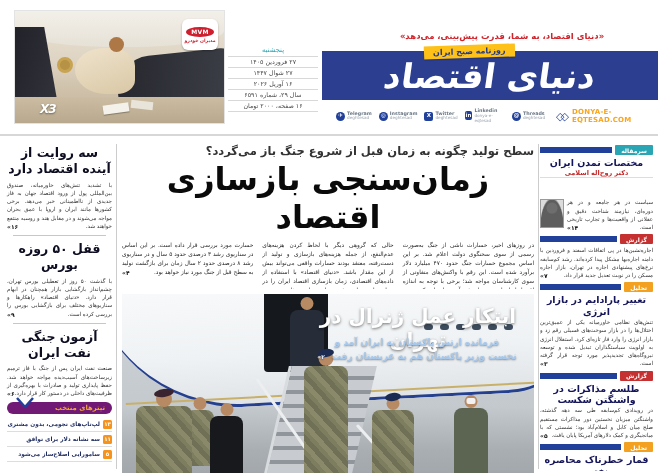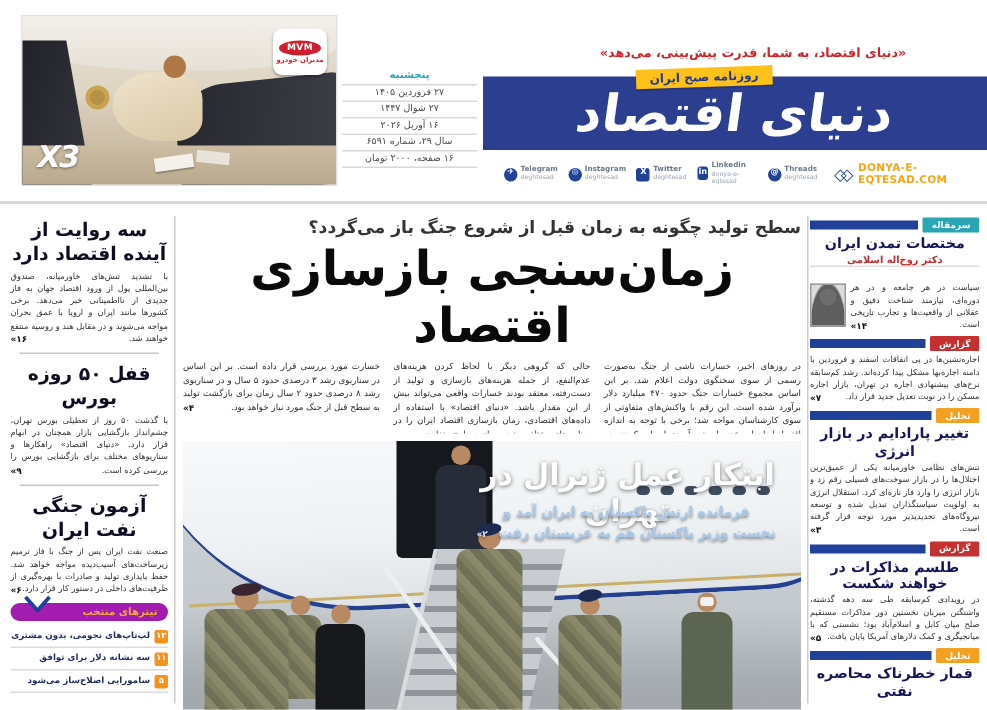--- a/index.html
+++ b/index.html
@@ -27,36 +27,36 @@
   .ad-mag1 { position:absolute; left:88px; bottom:10px; width:26px; height:9px; background:#f4f1ea;
         transform:rotate(-8deg); box-shadow:0 1px 1px rgba(0,0,0,.3); }
   .ad-mag2 { position:absolute; left:116px; bottom:14px; width:22px; height:8px; background:#e9e4da;
         transform:rotate(6deg); }
   .ad-badge { position:absolute; right:6px; top:8px; width:36px; height:31px; background:#fff;
         border-radius:6px; box-shadow:0 1px 2px rgba(0,0,0,.3);
         display:flex; flex-direction:column; align-items:center; justify-content:center; gap:1px; }
   .mvm-oval { background:#ce1f2e; color:#fff; font-size:6px; font-weight:bold; line-height:1;
         padding:2px 5px; border-radius:50%; letter-spacing:.3px; }
   .mvm-sub { color:#ce1f2e; font-size:4.6px; font-weight:bold; }
-  .ad-model { position:absolute; left:10px; bottom:7px; color:#fff; font-size:20px; font-weight:bold;
+  .ad-model { position:absolute; left:25px; bottom:7px; color:#fff; font-size:12px; font-weight:bold;
         font-style:italic; letter-spacing:-1px; text-shadow:0 1px 2px rgba(0,0,0,.45); }
 
   
   .slogan { position:absolute; left:352px; top:31px; width:300px; text-align:center;
         color:#d0232a; font-size:8.5px; font-weight:bold; }
   .logo-band { position:absolute; left:322px; top:51px; width:336px; height:49px; background:#2b3e90;
         display:flex; align-items:center; justify-content:center; overflow:visible; }
   .logo-text { color:#fff; font-size:34px; font-weight:bold; transform:skewX(-8deg);
         white-space:nowrap; line-height:1; }
   .morning-badge { position:absolute; left:424px; top:45px; background:#fdc119; color:#203a8c;
         font-size:8px; font-weight:bold; padding:2px 9px; transform:rotate(-2deg); z-index:3;
         box-shadow:0 1px 1px rgba(0,0,0,.2); }
   .date-block { position:absolute; left:228px; top:45px; width:90px; font-size:6.3px; color:#4a4a4a; }
   .date-block .row { border-bottom:1px solid #d8d8d8; padding:1px 2px 2px; text-align:center; }
-  .date-block .weekday { color:#2aa3b2; font-weight:bold; font-size:6.8px; }
+  .date-block .weekday { color:#2aa3b2; font-weight:normal; font-size:6.8px; }
   .social-bar { position:absolute; left:336px; top:105px; width:322px; height:22px; direction:ltr;
         display:flex; align-items:center; gap:7px; }
   .soc { display:flex; align-items:center; gap:2px; }
   .soc-icon { width:9px; height:9px; background:#21409a; color:#fff; border-radius:2px;
         font-size:5.5px; font-weight:bold; display:flex; align-items:center; justify-content:center;
         line-height:1; }
   .soc-icon.round { border-radius:50%; }
   .soc-text { display:flex; flex-direction:column; line-height:1.15; }
   .soc-name { font-size:4.8px; color:#6d7a88; font-weight:bold; }
   .soc-handle { font-size:4.2px; color:#9aa5b1; }
@@ -71,34 +71,34 @@
   .col-left  { position:absolute; left:7px; top:2px; width:105px; height:330px; }
   .col-mid   { position:absolute; right:124px; top:2px; width:412px; }
 
   
   .sec-bar { display:flex; align-items:center; gap:3px; margin:3px 0 2px; }
   .sec-bar .bar { flex:1; height:6px; background:#21409a; }
   .tag { font-size:6px; color:#fff; font-weight:bold; padding:1.5px 6px; border-radius:1px; }
   .tag-teal { background:#2aa5b4; } .tag-red { background:#c53030; } .tag-orange { background:#f2a121; }
   .sec-title { font-size:9.5px; font-weight:bold; color:#14145a; text-align:center; margin:2px 0 1px; line-height:1.2; }
   .sec-author { font-size:6.5px; color:#c22a2a; text-align:center; font-weight:bold;
-        border-bottom:1px solid #ddd; padding-bottom:0; margin-bottom:10px; }
+        border-bottom:1px solid #ddd; padding-bottom:0; margin-bottom:20px; }
   .sec-body { font-size:5.5px; line-height:1.5; text-align:justify; color:#333; }
   .author-photo { float:left; width:24px; height:29px; margin:1px 3px 1px 0;
         background:radial-gradient(circle at 50% 30%, #6e6e6e 5px, transparent 6px),
                    radial-gradient(ellipse at 50% 95%, #5e5e5e 11px, transparent 12px), #dcdcdc;
         border:1px solid #9a9a9a; }
   .pref { direction:ltr; unicode-bidi:embed; float:left; font-size:6px; font-weight:bold; color:#111; }
 
   
   .story-title { font-size:12.5px; font-weight:bold; color:#0d0d22; text-align:center; line-height:1.3;
         margin:3px 0 3px; }
   .story-body { font-size:5.5px; line-height:1.5; text-align:justify; color:#333; }
   .divider { border-top:1px solid #c7c7c7; margin:5px 6px; }
-  .hl-header { position:relative; background:#a21caf; border-radius:7px; height:12px;
+  .hl-header { position:relative; background:#701a75; border-radius:7px; height:12px;
         display:flex; align-items:center; padding:0 7px; margin:5px 0 3px; }
   .hl-header-label { color:#f2a93b; font-size:6.8px; font-weight:bold; }
   .hl-chevron { position:absolute; left:8px; top:-6px; }
   .hl-item { display:flex; align-items:center; gap:3px; border-bottom:1px solid #ddd;
         padding:2.5px 0; font-size:5.8px; font-weight:bold; color:#1c2a5e; }
   .hl-num { background:#f6921e; color:#fff; min-width:9px; height:9px; border-radius:1.5px;
         display:flex; align-items:center; justify-content:center; font-size:5.5px; flex:0 0 auto; }
 
   
   .kicker { text-align:right; font-size:11.5px; color:#333; font-weight:600; margin-top:2px; }
@@ -271,21 +271,21 @@
           <span>تنش‌های نظامی خاورمیانه یکی از عمیق‌ترین اختلال‌ها را در بازار سوخت‌های فسیلی رقم زد و بازار انرژی را وارد فاز تازه‌ای کرد. استقلال انرژی به اولویت سیاستگذاران تبدیل شده و توسعه نیروگاه‌های تجدیدپذیر مورد توجه قرار گرفته است.</span>
           <span class="pref">«۳</span>
         </div>
       </div>
 
       <div>
         <div class="sec-bar">
             <span class="tag tag-red">گزارش</span>
             <span class="bar"></span>
           </div>
-        <h3 class="sec-title">طلسم مذاکرات در خواهند شکست</h3>
+        <h3 class="sec-title">طلسم مذاکرات در واشنگتن شکست</h3>
         <div class="sec-body">
           <span>در رویدادی کم‌سابقه طی سه دهه گذشته، واشنگتن میزبان نخستین دور مذاکرات مستقیم صلح میان کابل و اسلام‌آباد بود؛ نشستی که با میانجیگری و کمک دلارهای آمریکا پایان یافت.</span>
           <span class="pref">«۵</span>
         </div>
       </div>
 
       <div>
         <div class="sec-bar">
             <span class="tag tag-orange">تحلیل</span>
             <span class="bar"></span>

